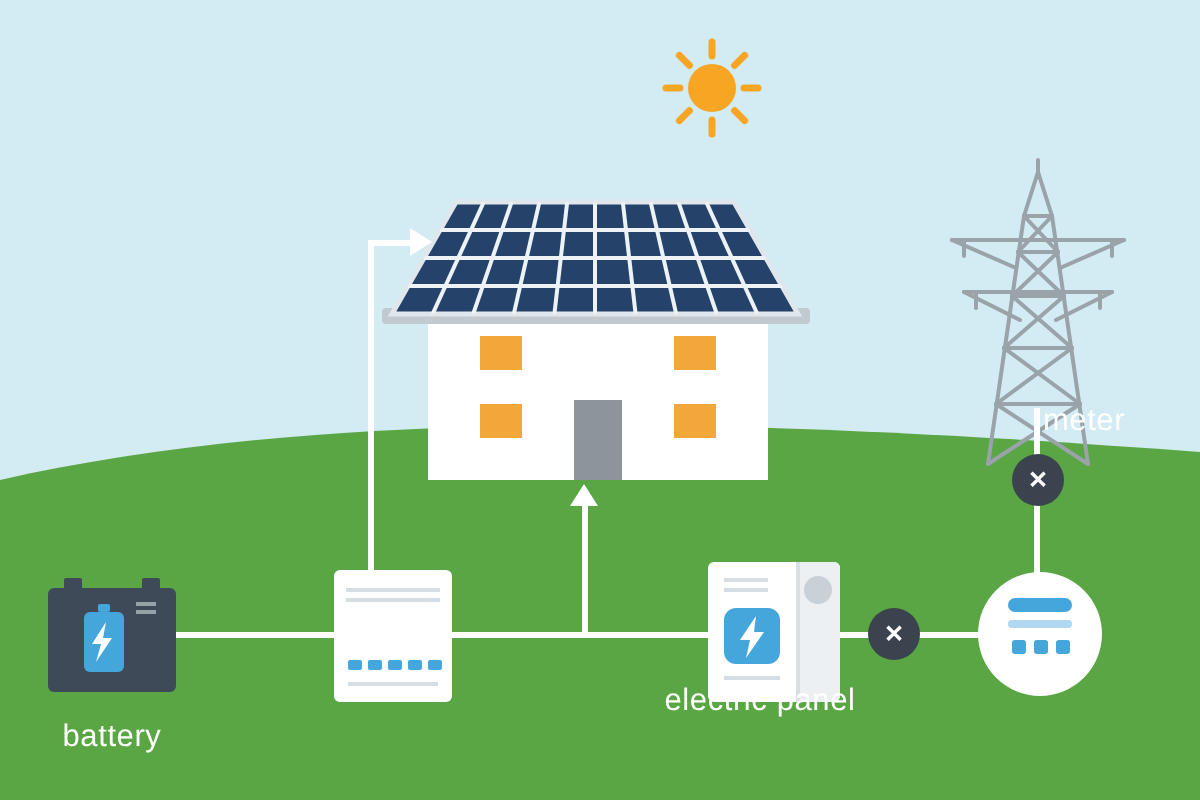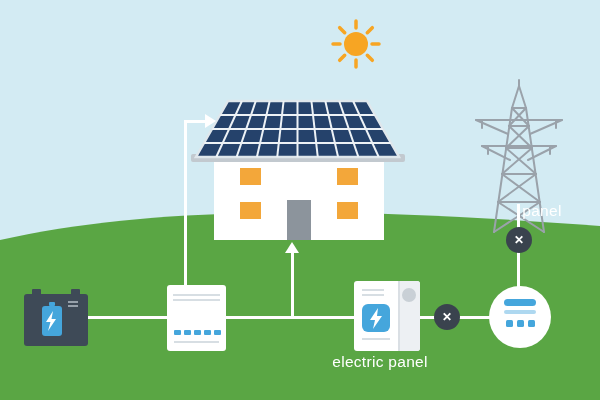--- a/index.html
+++ b/index.html
@@ -193,16 +193,17 @@
     <div class="meter-sq" style="left:39px"></div>
   </div>
 
   <div class="node" style="left:434px;top:304px">
     <span>✕</span>
   </div>
   <div class="node" style="left:506px;top:227px">
     <span>✕</span>
   </div>
 
-  <div class="label" style="left:310px;top:353px;width:140px">electric panel</div>
-  <div class="label" style="left:512px;top:202px;width:60px">panel</div>
+  <div class="label" style="left:6px;top:360px;width:100px">battery</div>
+  <div class="label" style="left:310px;top:342px;width:140px">electric panel</div>
+  <div class="label" style="left:512px;top:202px;width:60px">meter</div>
 
 </div>
 
 </body></html>

